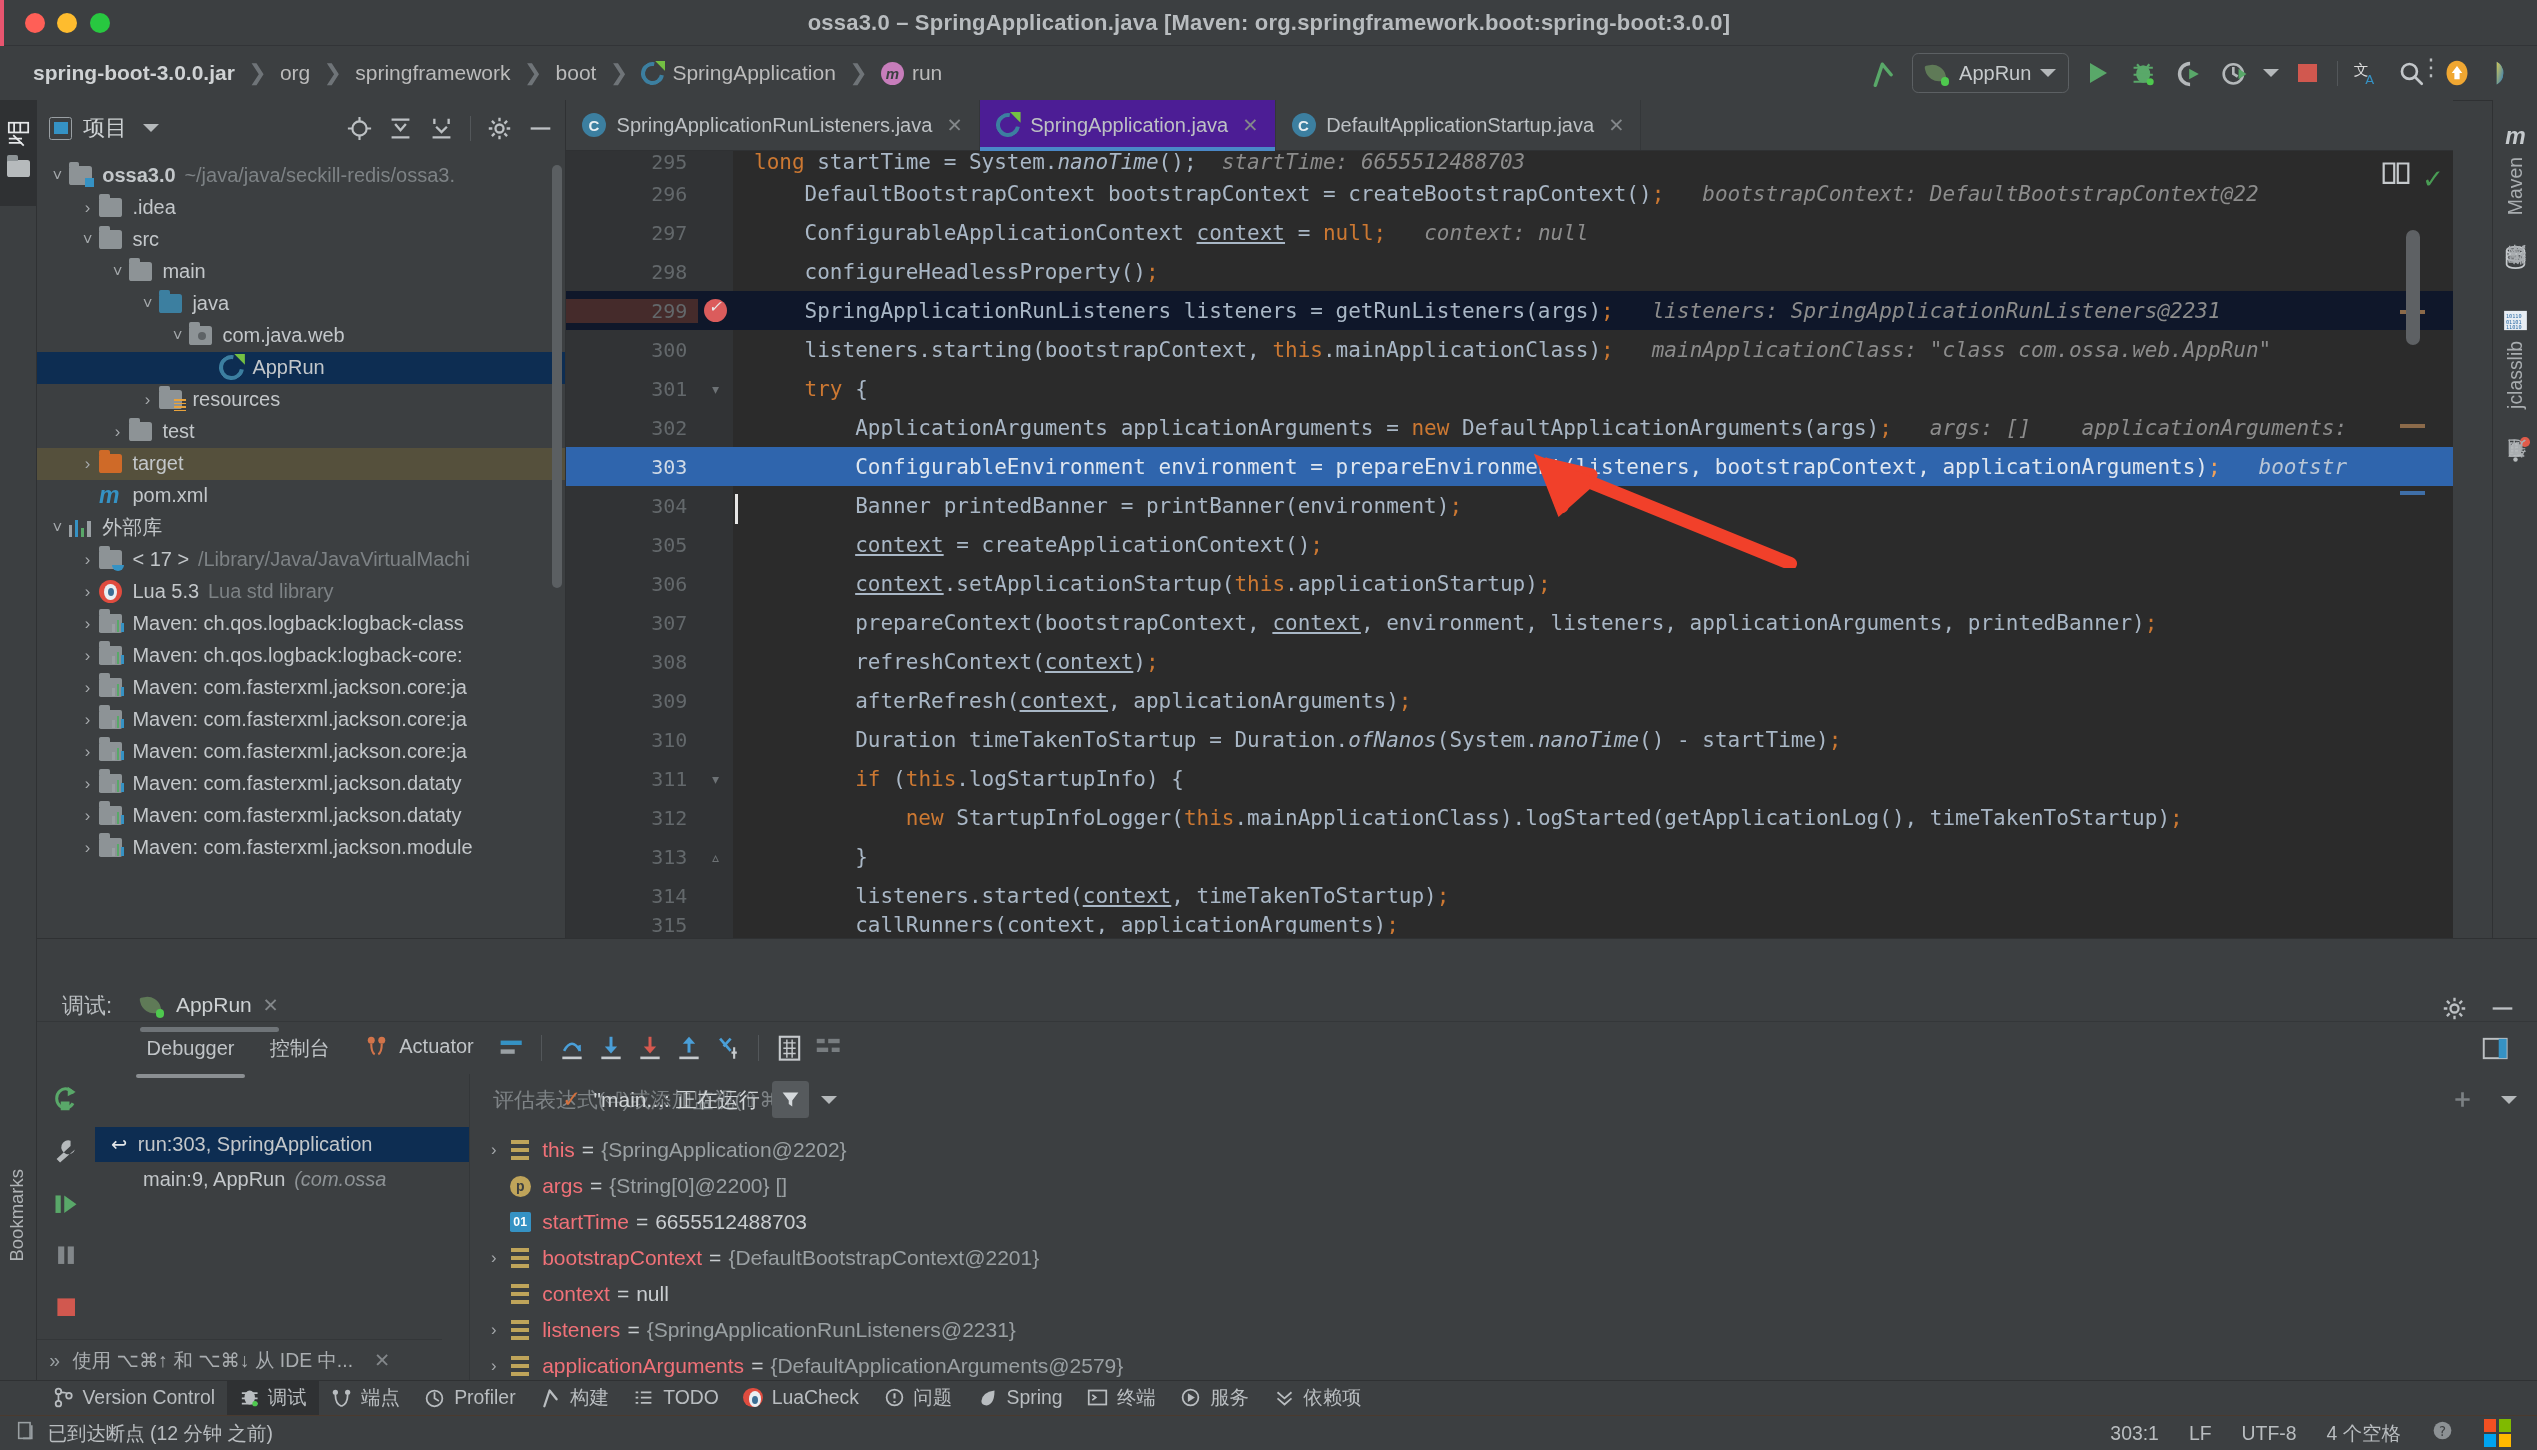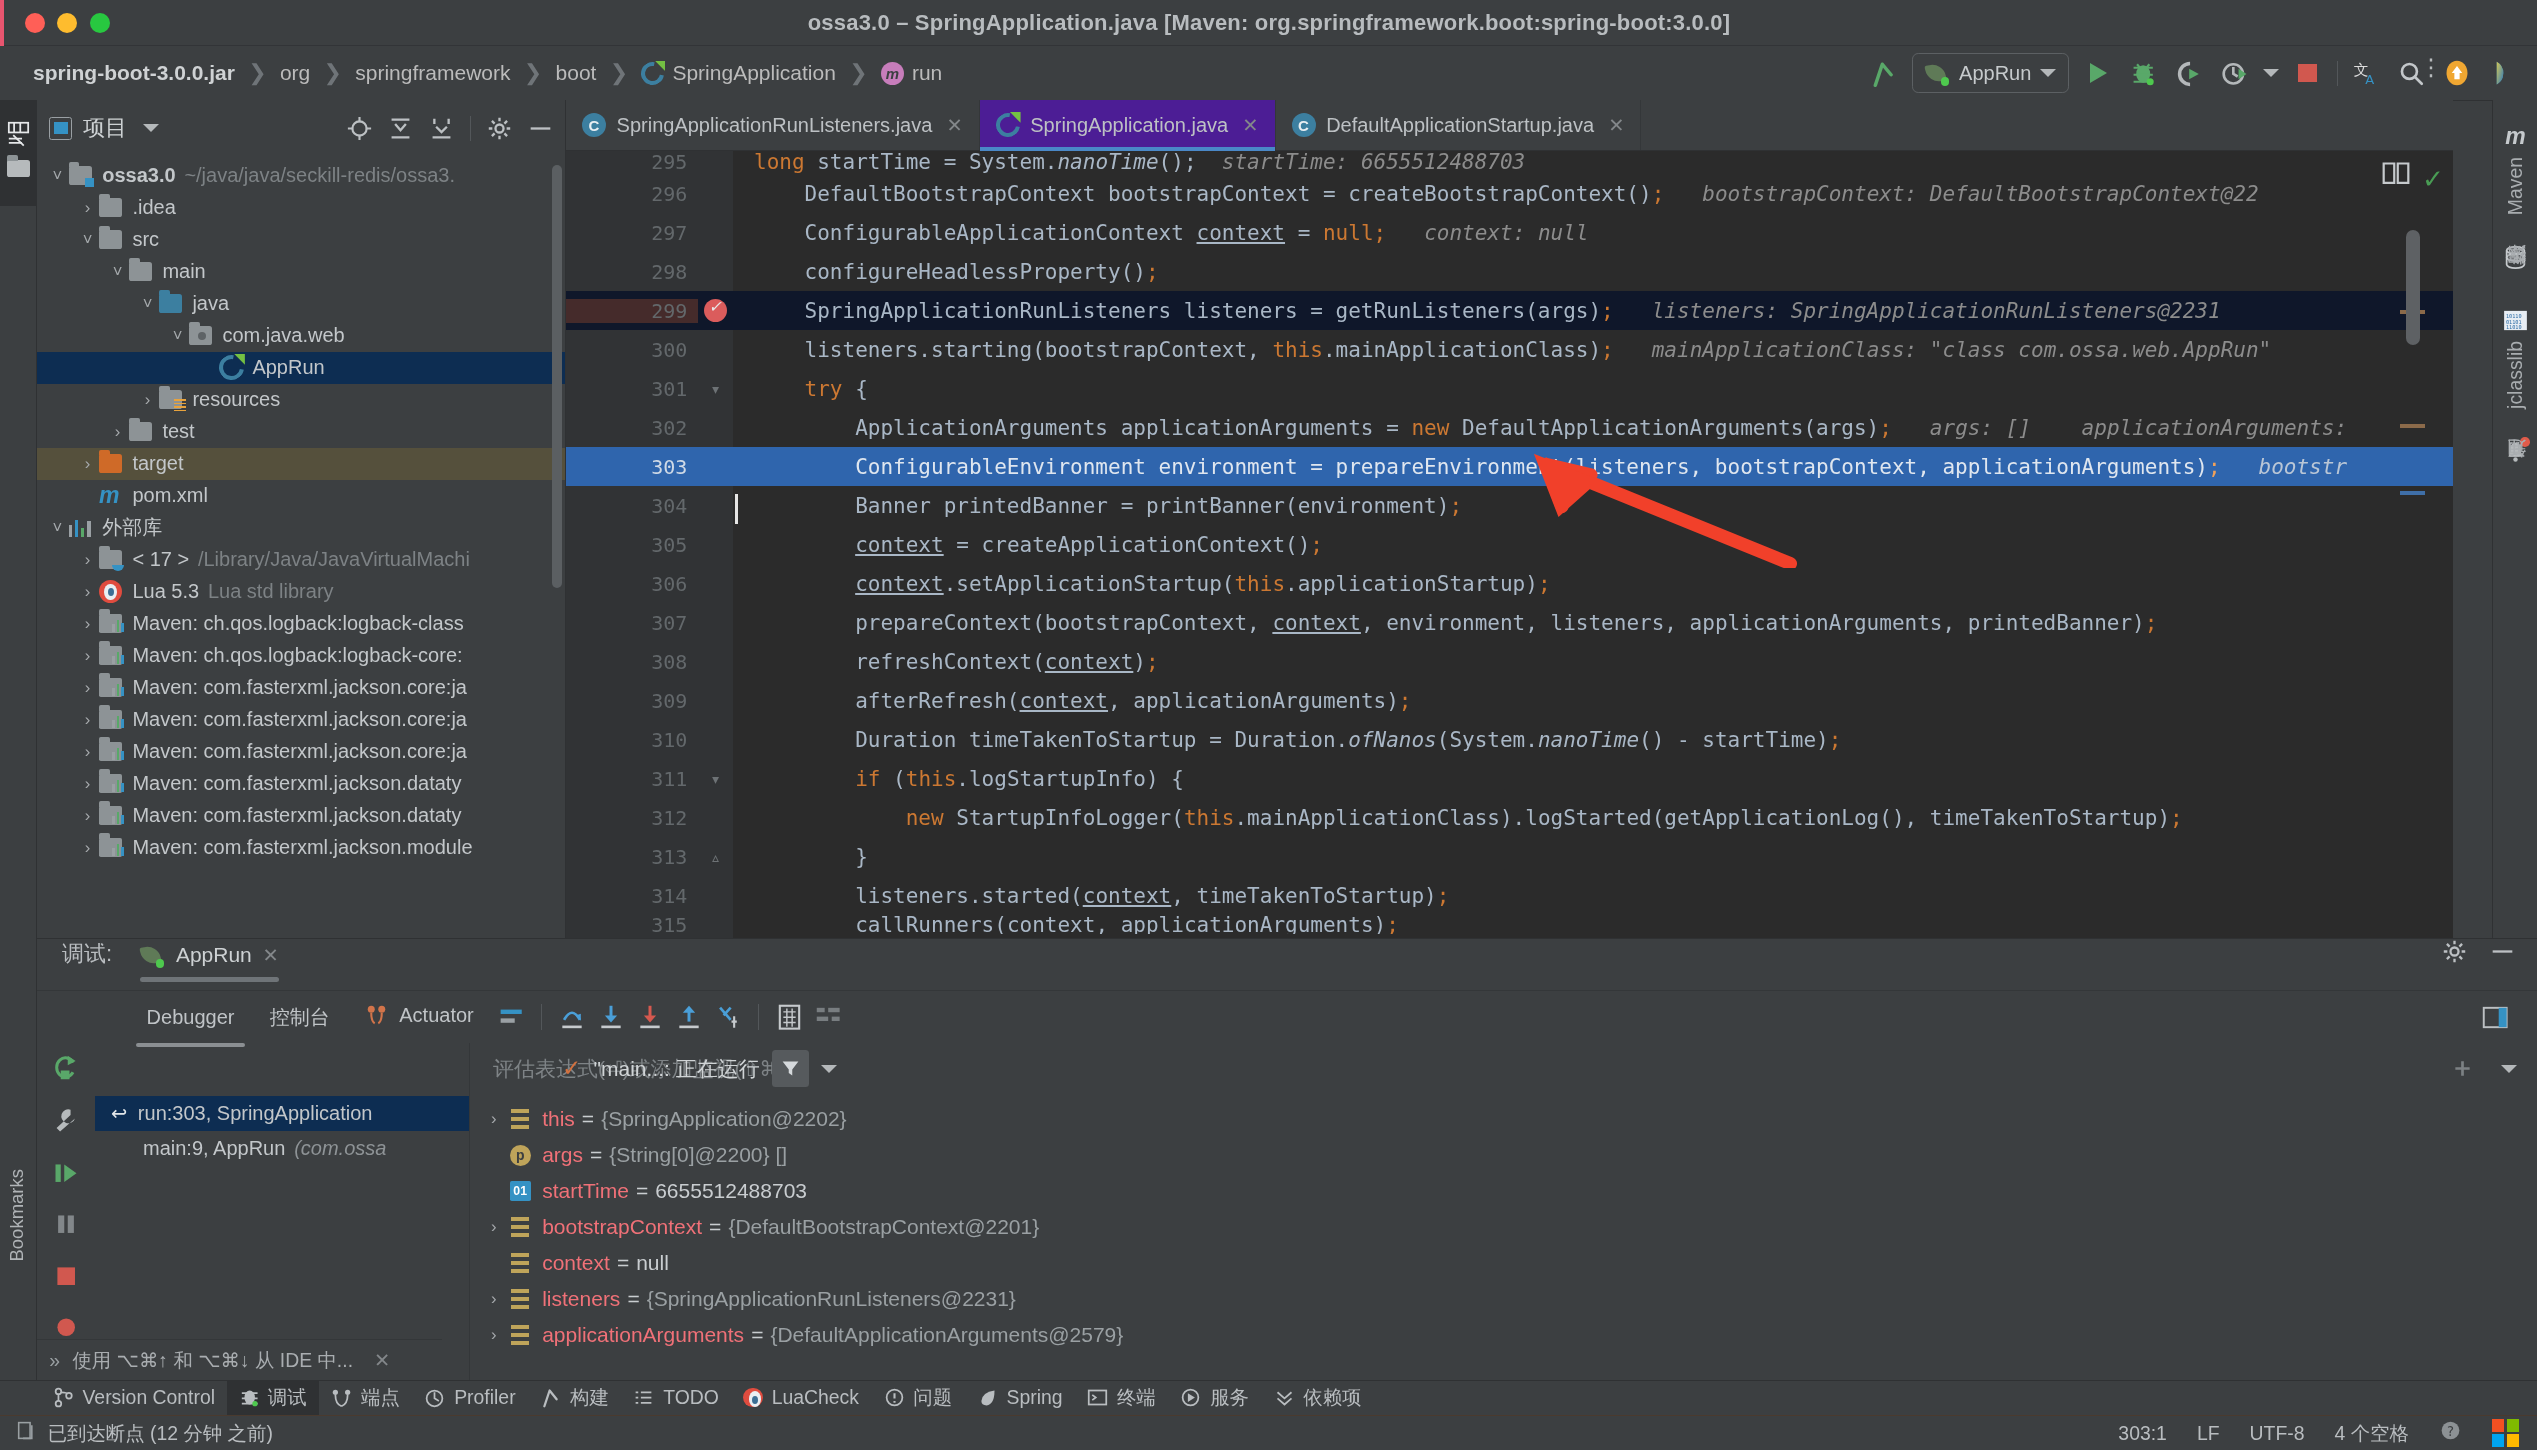--- a/index.html
+++ b/index.html
@@ -242,21 +242,21 @@
     display: flex; flex-direction: column; align-items: center; padding-top: 23px; gap: 30px;
   }
   .rs-item { display: flex; flex-direction: column; align-items: center; gap: 7px; }
 
   
   #debug {
     position: absolute; left: 37px; right: 0; bottom: 70px; height: 442px;
     background: #3c3f41; border-top: 0.9px solid #2f3133;
     display: flex; flex-direction: column;
   }
-  #debug-head { height: 51px; display: flex; align-items: flex-start; padding-left: 25px; position: relative;}
+  #debug-head { height: 51px; display: flex; align-items: flex-end; padding-left: 25px; position: relative; margin-top: 31px;}
   #debug-head .lab { font-size: 22px; color: #b9bdc0; margin-right: 19.4px; }
   #debug-head .sess {
     display:flex;align-items:center;gap:10.6px;font-size:21px;color:#cdd1d3;
     padding: 3.5px 8.8px; position: relative;
   }
   #debug-head .sess::after { content:''; position:absolute;left:8.8px;right:8.8px;bottom:-10.6px;height:4.4px;background:#6f7478;border-radius:2.6px;}
   #debug-head .acts { margin-left: auto; display:flex; gap: 23px; padding-right: 23px; align-items:center;}
 
   #debug-toolbar {
     height: 53px; display: flex; align-items: center; gap: 0px;
@@ -316,21 +316,21 @@
   .bbtn { display:flex;align-items:center;gap:8.8px;font-size:19.4px;color:#b9bdc0;padding: 7px 12.3px; height:35px;}
   .bbtn.active { background: #2f3133; }
 
   
   #statusbar {
     position: absolute; left: 0; bottom: 0; width: 2538px; height: 35px;
     background: #3c3f41; display: flex; align-items: center;
     border-top: 0.9px solid #4a3a2e; font-size: 19.4px; color: #b9bdc0;
   }
   #statusbar .left { display:flex;align-items:center;gap:12.3px;padding-left: 16px;}
-  #statusbar .right { margin-left:auto; display:flex;align-items:center;gap:30px;padding-right: 19px;}
+  #statusbar .right { margin-left:auto; display:flex;align-items:center;gap:30px;padding-right: 27px;}
   .winlogo { display:grid; grid-template-columns: 12.3px 12.3px; grid-template-rows: 12.3px 12.3px; gap:2.6px;}
   .winlogo i:nth-child(1){background:#f25022}.winlogo i:nth-child(2){background:#7fba00}
   .winlogo i:nth-child(3){background:#00a4ef}.winlogo i:nth-child(4){background:#ffb900}
 </style>
 </head>
 <body>
 
 <div id="titlebar">
   <div class="pink-edge"></div>
   <div class="traffic">

